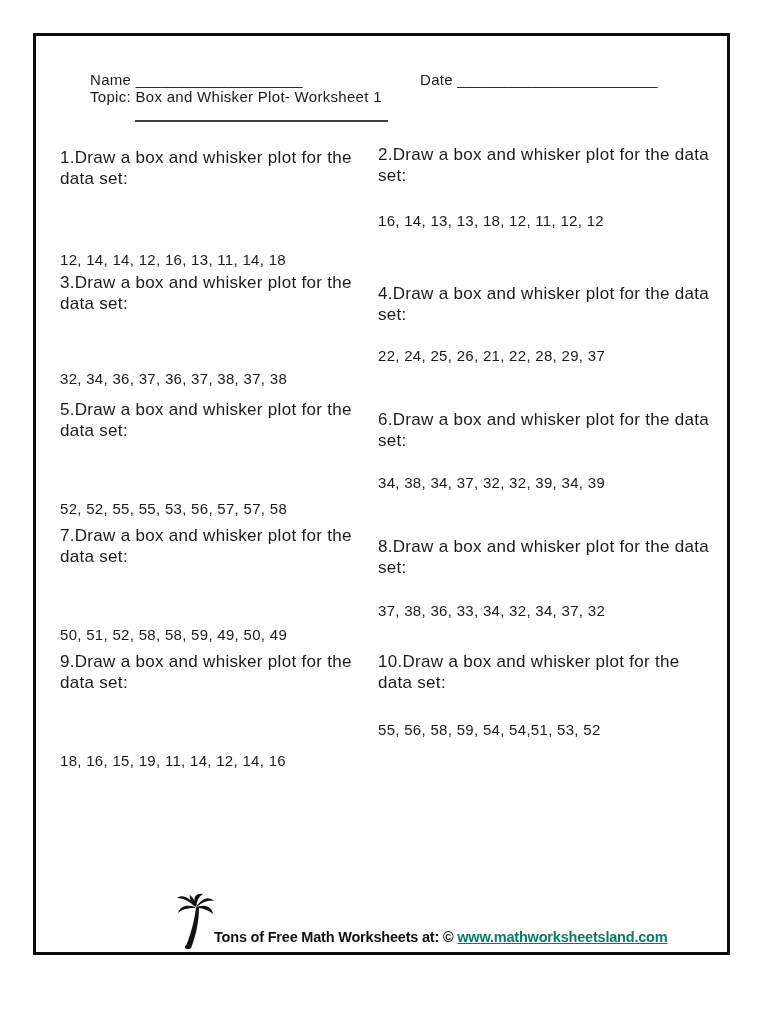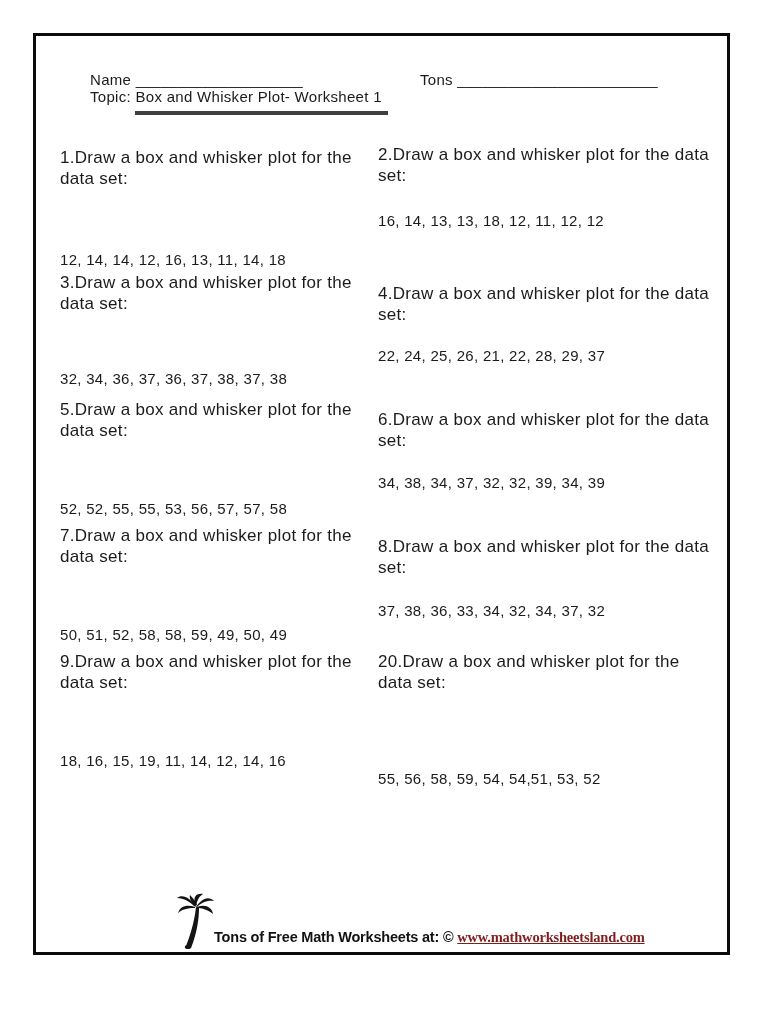--- a/index.html
+++ b/index.html
@@ -10,21 +10,21 @@
     color:#1b1b1b;
     overflow:hidden;
   }
   .sheet-border{
     position:absolute;left:33px;top:33px;width:697px;height:922px;
     border:3px solid #0b0b0b;box-sizing:border-box;
   }
   .hdr{position:absolute;font-size:15px;letter-spacing:.3px;white-space:nowrap;margin-top:24px;}
   .blank{letter-spacing:0;}
   .topic-line{position:absolute;left:90px;top:88px;font-size:15px;letter-spacing:.3px;white-space:nowrap;}
-  .topic-underlined{border-bottom:4px solid #404040;padding-bottom:6px;padding-right:6px;}
+  .topic-underlined{border-bottom:2px solid #404040;padding-bottom:15px;padding-right:6px;}
   .prompt{
     position:absolute;font-size:17px;line-height:21px;letter-spacing:.3px;
   }
   .prompt.col-l{left:60px;width:310px;}
   .prompt.col-r{left:378px;width:340px;}
   .prompt.col-r.narrow{width:324px;}
   .dataline{
     position:absolute;font-size:15px;line-height:21px;letter-spacing:.3px;white-space:nowrap;
   }
   .dataline.col-l{left:60px;margin-top:16px;}
@@ -36,21 +36,21 @@
     font-size:14.5px;font-weight:bold;letter-spacing:-.2px;color:#111;
   }
   .footer-link{text-decoration:underline;cursor:pointer;}
 </style>
 </head>
 <body>
 
 <div class="sheet-border"></div>
 
 <div class="hdr" style="left:90px;top:47px"><span>Name </span><span class="blank">____________________</span></div>
-<div class="hdr" style="left:420px;top:47px"><span>Tons </span><span class="blank">________________________</span></div>
+<div class="hdr" style="left:420px;top:47px"><span>Date </span><span class="blank">________________________</span></div>
 
 <div class="topic-line"><span>Topic: </span><span class="topic-underlined">Box and Whisker Plot- Worksheet 1</span></div>
 
 <div class="prompt col-l" style="top:147px"><span>1.</span><span>Draw a box and whisker plot for the data set:</span></div>
 <div class="dataline col-l" style="top:233px">12, 14, 14, 12, 16, 13, 11, 14, 18</div>
 
 <div class="prompt col-l" style="top:272px"><span>3.</span><span>Draw a box and whisker plot for the data set:</span></div>
 <div class="dataline col-l" style="top:352px">32, 34, 36, 37, 36, 37, 38, 37, 38</div>
 
 <div class="prompt col-l" style="top:399px"><span>5.</span><span>Draw a box and whisker plot for the data set:</span></div>
@@ -67,30 +67,30 @@
 
 <div class="prompt col-r" style="top:283px"><span>4.</span><span>Draw a box and whisker plot for the data set:</span></div>
 <div class="dataline col-r" style="top:345px">22, 24, 25, 26, 21, 22, 28, 29, 37</div>
 
 <div class="prompt col-r" style="top:409px"><span>6.</span><span>Draw a box and whisker plot for the data set:</span></div>
 <div class="dataline col-r" style="top:472px">34, 38, 34, 37, 32, 32, 39, 34, 39</div>
 
 <div class="prompt col-r" style="top:536px"><span>8.</span><span>Draw a box and whisker plot for the data set:</span></div>
 <div class="dataline col-r" style="top:600px">37, 38, 36, 33, 34, 32, 34, 37, 32</div>
 
-<div class="prompt col-r narrow" style="top:651px"><span>20.</span><span>Draw a box and whisker plot for the data set:</span></div>
-<div class="dataline col-r" style="top:768px">55, 56, 58, 59, 54, 54,51, 53, 52</div>
+<div class="prompt col-r narrow" style="top:651px"><span>10.</span><span>Draw a box and whisker plot for the data set:</span></div>
+<div class="dataline col-r" style="top:719px">55, 56, 58, 59, 54, 54,51, 53, 52</div>
 
 <div class="footer">
   <svg class="palm" width="40" height="58" viewBox="0 0 40 58">
     <g fill="#141414">
       <path d="M20 14 C14 4 6 1 1 5 C8 5 14 9 18 13 Z"></path>
       <path d="M20 14 C16 4 20 0 27 1 C22 4 21 9 20 13 Z"></path>
       <path d="M20 14 C26 5 33 3 38 8 C31 7 25 10 21 14 Z"></path>
       <path d="M21 14 C29 11 36 14 37 21 C31 16 25 15 21 15 Z"></path>
       <path d="M19 14 C11 11 4 13 2 20 C8 15 15 15 19 15 Z"></path>
       <path d="M19 13 C15 9 13 5 14 2 C17 5 20 9 21 12 Z"></path>
       <path d="M20 14 C19 24 16 38 10 53 L15 55 C21 40 23 26 23 15 Z"></path>
       <ellipse cx="12" cy="54" rx="3.2" ry="2"></ellipse>
     </g>
   </svg>
-  <div class="footer-text"><span>Tons of Free Math Worksheets at: © </span><a class="footer-link" style="color: #7f1d1d; font-family: Liberation Serif, serif;">www.mathworksheetsland.com</a></div>
+  <div class="footer-text"><span>Tons of Free Math Worksheets at: © </span><a class="footer-link" style="color: #0f766e;">www.mathworksheetsland.com</a></div>
 </div>
 
 </body></html>

